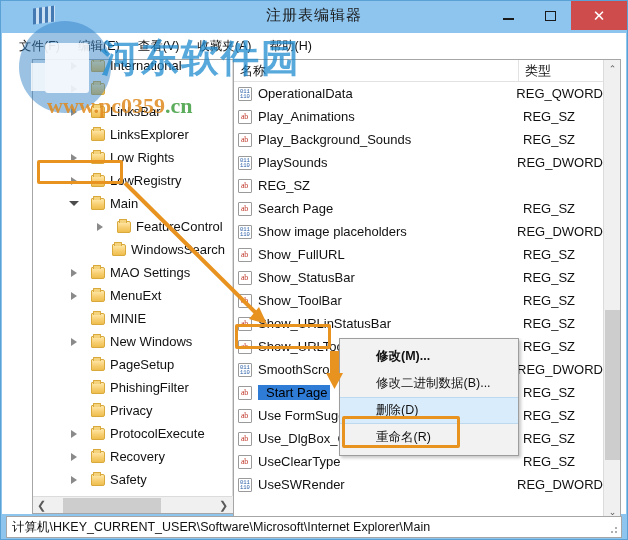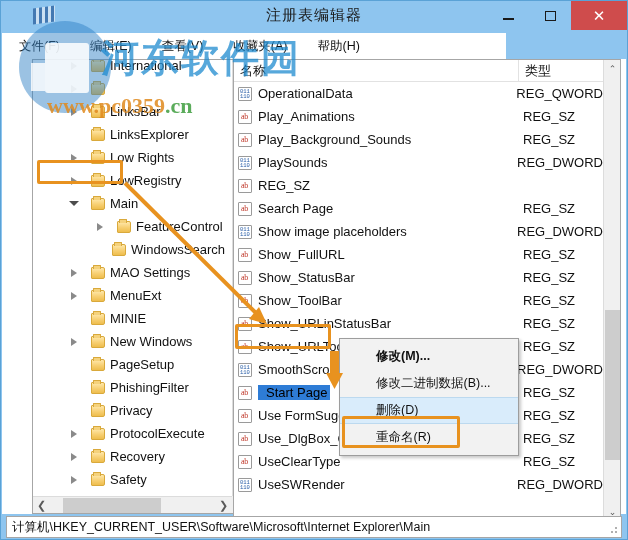--- a/index.html
+++ b/index.html
@@ -29,23 +29,23 @@
   .winbtn {
     width:42px; height:29px; display:flex; align-items:center; justify-content:center;
     color:#1a1a1a; font-size:13px;
   }
   .winbtn.close { width:56px; background:#cf4c4c; color:#fff; font-size:15px; }
   .minglyph { display:block; width:11px; height:2px; background:#1a1a1a; margin-top:7px; }
   .maxglyph { display:block; width:11px; height:10px; border:1.6px solid #1a1a1a; }
 
   
   .menubar {
-    position:absolute; left:1px; top:32px; width:504px; height:26px;
+    position:absolute; left:1px; top:32px; width:624px; height:26px;
     background:#ffffff;
-    display:flex; align-items:center; padding-left:8px; gap:12px;
+    display:flex; align-items:center; padding-left:8px; gap:0;
   }
   .menuitem { font-size:12.5px; color:#111; padding:3px 9px; white-space:nowrap; }
 
   
   .panes { position:absolute; left:1px; top:58px; width:624px; height:455px; background:#fff; }
 
   .tree-pane {
     position:absolute; left:5px; top:0px; width:218px; height:455px;
     background:#ffffff; border:1px solid #a6a6a6;
     overflow:hidden;

